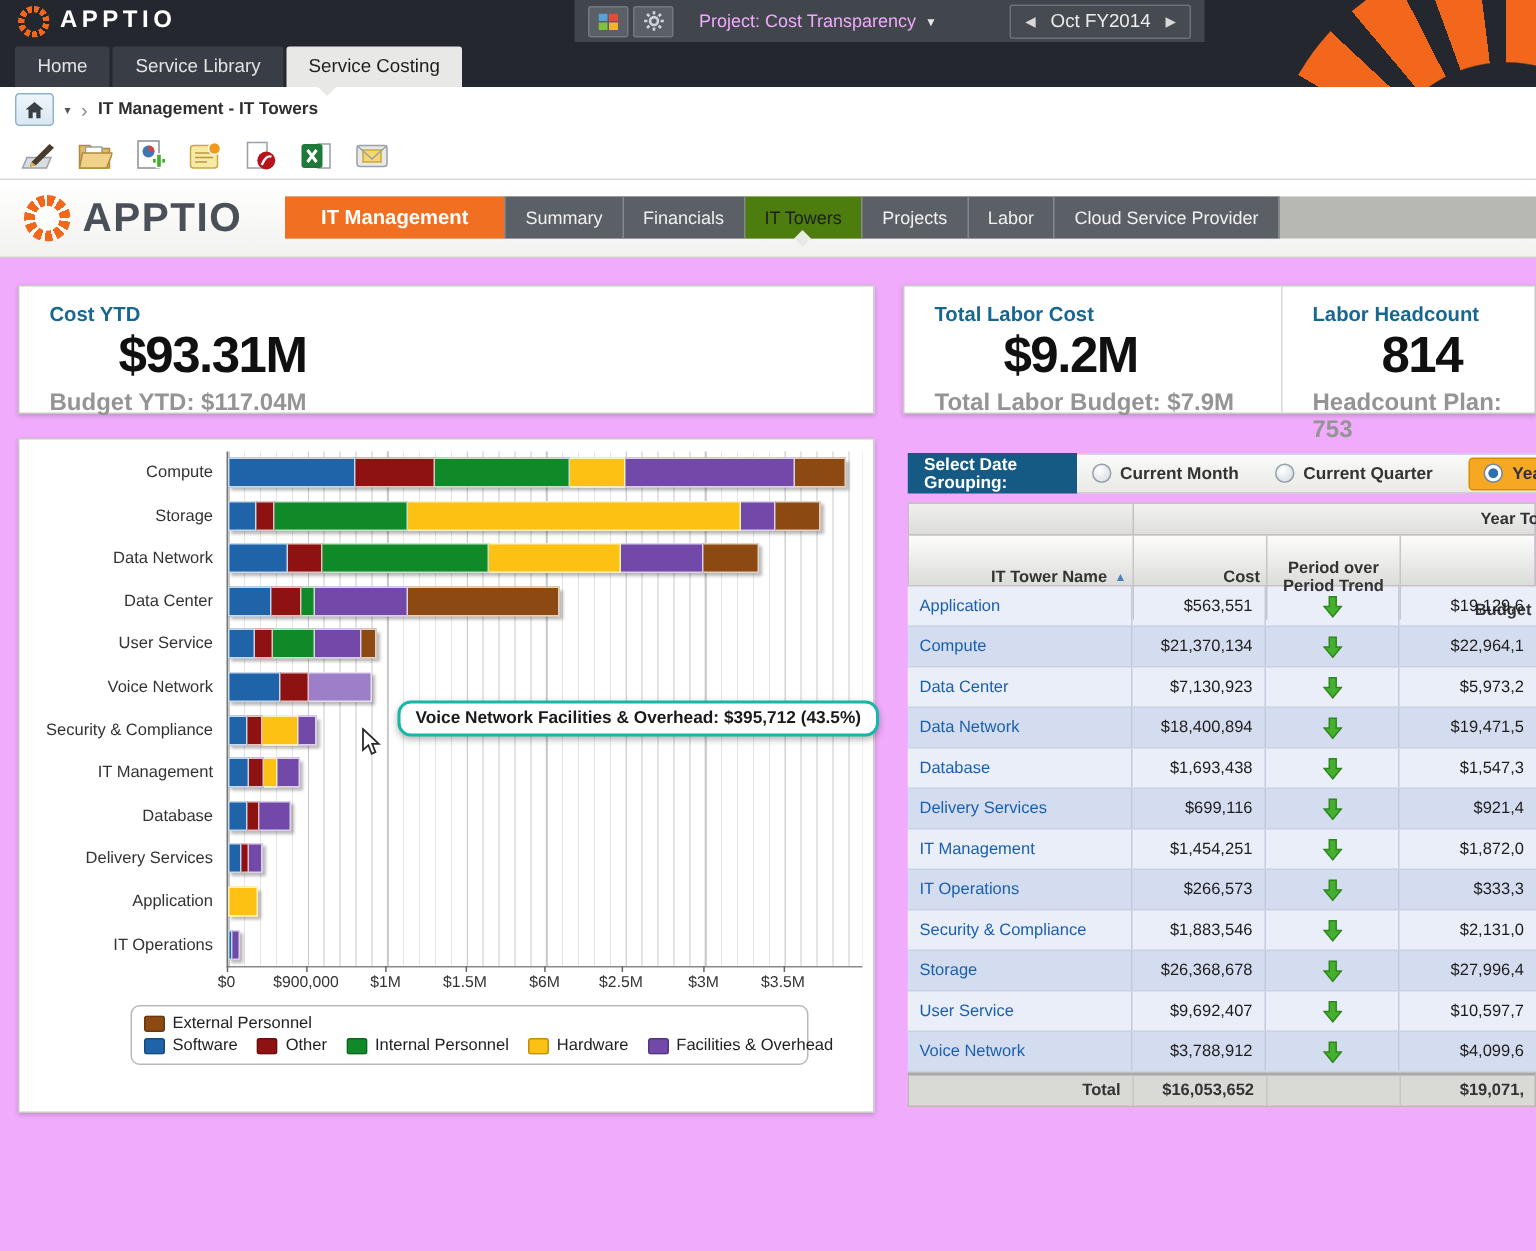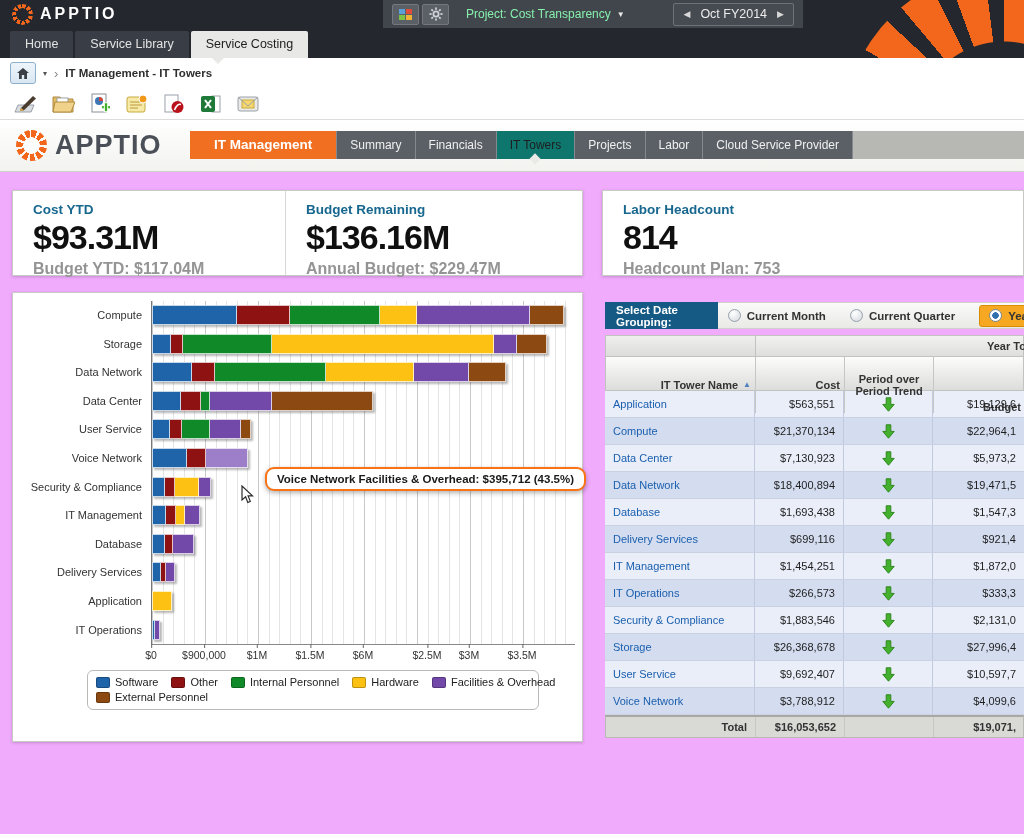--- a/index.html
+++ b/index.html
@@ -25,21 +25,21 @@
       radial-gradient(circle, #24272e 0 6px, rgba(0,0,0,0) 6.5px),
       repeating-conic-gradient(#f2671c 0deg 22deg, #24272e 22deg 33deg);
   }
   .brand-text { color:#fff; font-weight:bold; font-size:16px; letter-spacing:3px; }
   .project-strip {
     position:absolute; left:383px; top:0; width:420px; height:28px; background:#41454c;
     display:flex; align-items:center; padding:0 9px;
   }
   .icon-btn { width:27px; height:21px; background:#5b5f66; border:1px solid #74787e; border-radius:2px;
     display:flex; align-items:center; justify-content:center; margin-right:3px; }
-  .project-label { color:#86efac; font-size:12px; margin-left:14px; }
+  .project-label { color:#f0abfc; font-size:12px; margin-left:14px; }
   .caret-sm { font-size:8px; color:#e8e8e8; margin-left:6px; }
   .date-box { margin-left:auto; display:flex; align-items:center; gap:10px; border:1px solid #6d7178;
     background:#464a51; height:23px; padding:0 9px; border-radius:2px; color:#ececec; font-size:12.5px; }
   .date-arrow { font-size:9px; color:#d8d8d8; }
   .navrow { position:relative; height:30px; display:flex; align-items:flex-end; padding-left:10px; gap:2px; z-index:2; }
   .nav-tab { height:27px; line-height:27px; padding:0 15px; background:#393d45; color:#e3e3e3;
     font-size:12.5px; border-radius:2px 2px 0 0; }
   .nav-tab.active { background:#e8e8e6; color:#1e1e1e; }
   
   .crumbbar { position:relative; height:30px; background:#fff; display:flex; align-items:center; padding-left:10px; gap:7px; }
@@ -59,35 +59,35 @@
   .burst2 { width:31px; height:31px; border-radius:50%;
     background:
       radial-gradient(circle, #fdfdfd 0 8px, rgba(0,0,0,0) 8.5px),
       repeating-conic-gradient(#f2671c 0deg 22deg, rgba(0,0,0,0) 22deg 33deg);
   }
   .brand2-text { font-size:27px; font-weight:bold; color:#4b5058; letter-spacing:1px; }
   .tabstrip { position:absolute; left:190px; right:0; top:11px; height:28px; background:#b7b7b3; display:flex; }
   .tab2 { height:28px; line-height:28px; padding:0 13px; background:#5b5f66; color:#f0f0f0;
     font-size:12px; border-right:1px solid #85888e; position:relative; white-space:nowrap; }
   .tab2.orange { background:#f06f21; color:#fff; font-weight:bold; font-size:13.5px; padding:0 24px; }
-  .tab2.active { background:#0f766e; color:#1e1e1e; }
+  .tab2.active { background:#4d7c0f; color:#1e1e1e; }
   .tab2.active::after { content:""; position:absolute; left:50%; bottom:-4px; width:8px; height:8px;
     background:#e9e9e6; transform:translateX(-50%) rotate(45deg); }
   
   .page { position:relative; height:662px; background:#f0abfc; }
   .kpi-group { position:absolute; top:18px; height:86px; background:#fff; border:1px solid #c9c9c6;
     box-shadow:0 1px 3px rgba(0,0,0,.18); display:flex; }
   .kpi-a { left:12px; width:571px; }
   .kpi-b { left:602px; width:422px; }
   .kpi { flex:1; padding:11px 0 0 20px; }
   .kpi-a .kpi:first-child { flex:0 0 272px; }
   .kpi-b .kpi:first-child { flex:0 0 251px; }
   .kpi + .kpi { border-left:1px solid #d8d8d5; }
   .kpi-title { color:#17678f; font-weight:bold; font-size:13.5px; }
-  .kpi-value { color:#101010; font-weight:bold; font-size:34px; margin-top:1px; letter-spacing:-1px; }
+  .kpi-value { color:#101010; font-weight:bold; font-size:34px; margin-top:1px; letter-spacing:-1px;margin-left:46px; }
   .kpi-sub { color:#949494; font-size:16px; font-weight:bold; margin-top:3px; }
   
   .chart-panel { position:absolute; left:12px; top:120px; width:571px; height:450px; background:#fff;
     border:1px solid #c9c9c6; box-shadow:0 1px 3px rgba(0,0,0,.18); }
   .chart-title { color:#17678f; font-weight:bold; font-size:13px; padding:12px 0 0 14px; }
   .chart-area { display:flex; margin-top:8px; }
   .labels-col { width:138px; }
   .cat-label { height:28.6px; line-height:28.6px; text-align:right; padding-right:9px; font-size:11px; color:#333; white-space:nowrap; }
   .plot-col { position:relative; width:424px; border-left:1px solid #777;
     background:
@@ -98,21 +98,21 @@
   .bar { position:absolute; top:4px; left:0; height:20px; display:flex; box-shadow:2px 2px 2px rgba(0,0,0,.28); }
   .seg { height:100%; border:1px solid rgba(255,255,255,.75); }
   .seg + .seg { border-left:none; }
   .chart-axis { position:relative; height:18px; margin-left:138px; width:424px; border-top:1px solid #888; }
   .tick { position:absolute; top:4px; transform:translateX(-50%); font-size:10.5px; color:#333; white-space:nowrap; }
   .tick::before { content:""; position:absolute; left:50%; top:-5px; width:1px; height:4px; background:#666; }
   .legend { margin:8px 0 0 74px; width:452px; border:1px solid #b9b9b6; border-radius:6px; padding:4px 8px; background:#fff; }
   .lg-row { display:flex; align-items:center; gap:13px; line-height:15px; }
   .lg-item { display:inline-flex; align-items:center; gap:5px; font-size:11px; color:#222; white-space:nowrap; }
   .chip { width:14px; height:11px; border-radius:2px; border:1px solid rgba(0,0,0,.25); }
-  .tooltip { position:absolute; left:252px; top:174px; background:#fff; border:2px solid #f97316; border-radius:9px;
+  .tooltip { position:absolute; left:252px; top:174px; background:#fff; border:2px solid #14b8a6; border-radius:9px;
     padding:4px 10px; font-size:11.5px; font-weight:bold; color:#1a1a1a; white-space:nowrap;
     box-shadow:0 2px 5px rgba(0,0,0,.3); z-index:5; }
   .cursor { position:absolute; left:228px; top:192px; z-index:6; }
   
   .table-panel { position:absolute; left:605px; top:130px; width:419px; overflow:hidden; }
   .grouping-bar { display:flex; height:27px; margin-bottom:6px; width:520px; }
   .grouping-label { background:#155a84; color:#fff; font-weight:bold; font-size:11.5px; display:flex; align-items:center; padding:0 11px; }
   .radio-area { flex:1; background:linear-gradient(#fafaf9,#e9e9e6); border:1px solid #cfcfcc; border-left:none;
     display:flex; align-items:center; padding-left:10px; }
   .radio-opt { display:inline-flex; align-items:center; gap:6px; font-size:11.5px; font-weight:bold; color:#333; margin-right:24px; white-space:nowrap; }
@@ -280,28 +280,28 @@
 </div>
 
 <div class="page">
 
   <div class="kpi-group kpi-a">
     <div class="kpi">
       <div class="kpi-title">Cost YTD</div>
       <div class="kpi-value">$93.31M</div>
       <div class="kpi-sub">Budget YTD: $117.04M</div>
     </div>
+  </div>
+
+  <div class="kpi-group kpi-b">
     <div class="kpi">
-      <div class="kpi-title">Budget Remaining</div>
-      <div class="kpi-value">$136.16M</div>
-      <div class="kpi-sub">Annual Budget: $229.47M</div>
-    </div>
-  </div>
-
-  <div class="kpi-group kpi-b">
+      <div class="kpi-title">Total Labor Cost</div>
+      <div class="kpi-value">$9.2M</div>
+      <div class="kpi-sub">Total Labor Budget: $7.9M</div>
+    </div>
     <div class="kpi">
       <div class="kpi-title">Labor Headcount</div>
       <div class="kpi-value">814</div>
       <div class="kpi-sub">Headcount Plan: 753</div>
     </div>
   </div>
 
   <div class="chart-panel">
     <div class="chart-area">
       <div class="labels-col">
@@ -416,51 +416,51 @@
             </div>
           </div>
         </div>
     </div>
     <div class="chart-axis">
         <span class="tick" style="left: 0px;">$0</span>
         <span class="tick" style="left: 53px;">$900,000</span>
         <span class="tick" style="left: 106px;">$1M</span>
         <span class="tick" style="left: 159px;">$1.5M</span>
         <span class="tick" style="left: 212px;">$6M</span>
-        <span class="tick" style="left: 276px;">$2.5M</span>
+        <span class="tick" style="left: 263px;">$2.5M</span>
         <span class="tick" style="left: 318px;">$3M</span>
         <span class="tick" style="left: 371px;">$3.5M</span>
       </div>
     <div class="legend">
       <div class="lg-row">
           <span class="lg-item">
+            <span class="chip" style="background: rgb(140, 74, 18);"></span>
+            <span>External Personnel</span>
+          </span>
+        </div>
+      <div class="lg-row">
+          <span class="lg-item">
             <span class="chip" style="background: rgb(31, 99, 168);"></span>
             <span>Software</span>
           </span>
           <span class="lg-item">
             <span class="chip" style="background: rgb(142, 18, 18);"></span>
             <span>Other</span>
           </span>
           <span class="lg-item">
             <span class="chip" style="background: rgb(16, 138, 40);"></span>
             <span>Internal Personnel</span>
           </span>
           <span class="lg-item">
             <span class="chip" style="background: rgb(253, 193, 19);"></span>
             <span>Hardware</span>
           </span>
           <span class="lg-item">
             <span class="chip" style="background: rgb(114, 72, 168);"></span>
             <span>Facilities &amp; Overhead</span>
-          </span>
-        </div>
-      <div class="lg-row">
-          <span class="lg-item">
-            <span class="chip" style="background: rgb(140, 74, 18);"></span>
-            <span>External Personnel</span>
           </span>
         </div>
     </div>
     <div class="tooltip">
       <span>Voice Network Facilities &amp; Overhead:</span>
       <span>$395,712 (43.5%)</span>
     </div>
     <div class="cursor">
       <svg width="13" height="19" viewBox="0 0 13 19">
         <path d="M1 1 L1 15 L4.6 11.8 L6.8 17.5 L9.3 16.4 L7.1 10.9 L11.5 10.9 Z" fill="#fff" stroke="#2b2b2b" stroke-width="1.2"></path>

